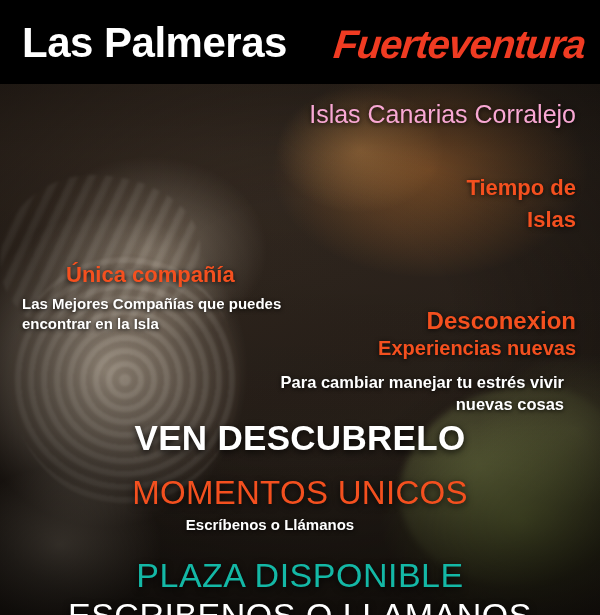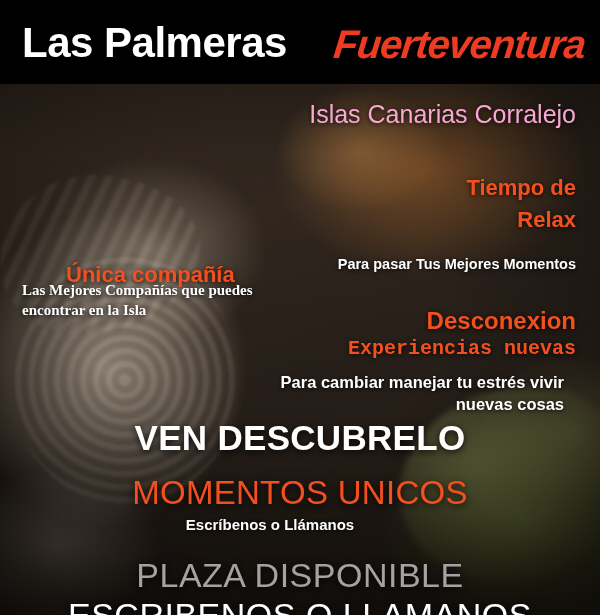--- a/index.html
+++ b/index.html
@@ -155,46 +155,44 @@
     left: 22px; top: 262px;
     color: #f4501f;
     font-size: 22px;
     font-weight: 700;
     text-shadow: 0 1px 5px rgba(0,0,0,0.8);
     white-space: nowrap;
     margin-left: 44px;
   }
   .unica-sub {
     position: absolute;
-    left: 22px; top: 280px;
+    left: 22px; top: 294px;
     width: 260px;
     color: #ffffff;
     font-size: 15px;
     font-weight: 700;
     line-height: 1.35;
     text-shadow: 0 1px 4px rgba(0,0,0,0.85);
-    font-family: Liberation Serif, serif;
   }
 
   .descon {
     position: absolute;
     right: 24px; top: 308px;
     width: 320px;
     text-align: right;
     color: #f4501f;
     font-size: 24px;
     font-weight: 700;
     line-height: 1.05;
     text-shadow: 0 1px 5px rgba(0,0,0,0.8);
   }
   .descon .l2 {
     display: block;
     font-size: 20px;
     margin-top: 5px;
-    font-family: Liberation Mono, monospace;
   }
   .descon-sub {
     position: absolute;
     right: 36px; top: 372px;
     width: 330px;
     text-align: right;
     color: #ffffff;
     font-size: 16.5px;
     font-weight: 700;
     line-height: 1.32;
@@ -231,21 +229,21 @@
     color: #ffffff;
     font-size: 15px;
     font-weight: 700;
     text-shadow: 0 1px 4px rgba(0,0,0,0.85);
   }
   .plaza {
     position: absolute;
     left: 0; top: 556px;
     width: 600px;
     text-align: center;
-    color: #a3a3a3;
+    color: #14b8a6;
     font-size: 34px;
     font-weight: 400;
     letter-spacing: 0.5px;
     text-shadow: 0 2px 7px rgba(0,0,0,0.85);
   }
   .escribenos-big {
     position: absolute;
     left: 0; top: 596px;
     width: 600px;
     text-align: center;
@@ -270,24 +268,23 @@
   <div class="header-band"></div>
 
   <div class="title-main">Las Palmeras</div>
 
   <div class="title-accent">Fuerteventura</div>
 
   <div class="subtitle">Islas Canarias Corralejo</div>
 
   <div class="tiempo">
     <span>Tiempo de</span>
-    <span class="l2">Relax</span>
+    <span class="l2">Islas</span>
   </div>
 
-  <div class="tiempo-sub">Para pasar Tus Mejores Momentos</div>
 
   <div class="unica">Única compañía</div>
 
   <div class="unica-sub">Las Mejores Compañías que puedes encontrar en la Isla</div>
 
   <div class="descon">
     <span>Desconexion</span>
     <span class="l2">Experiencias nuevas</span>
   </div>
 

